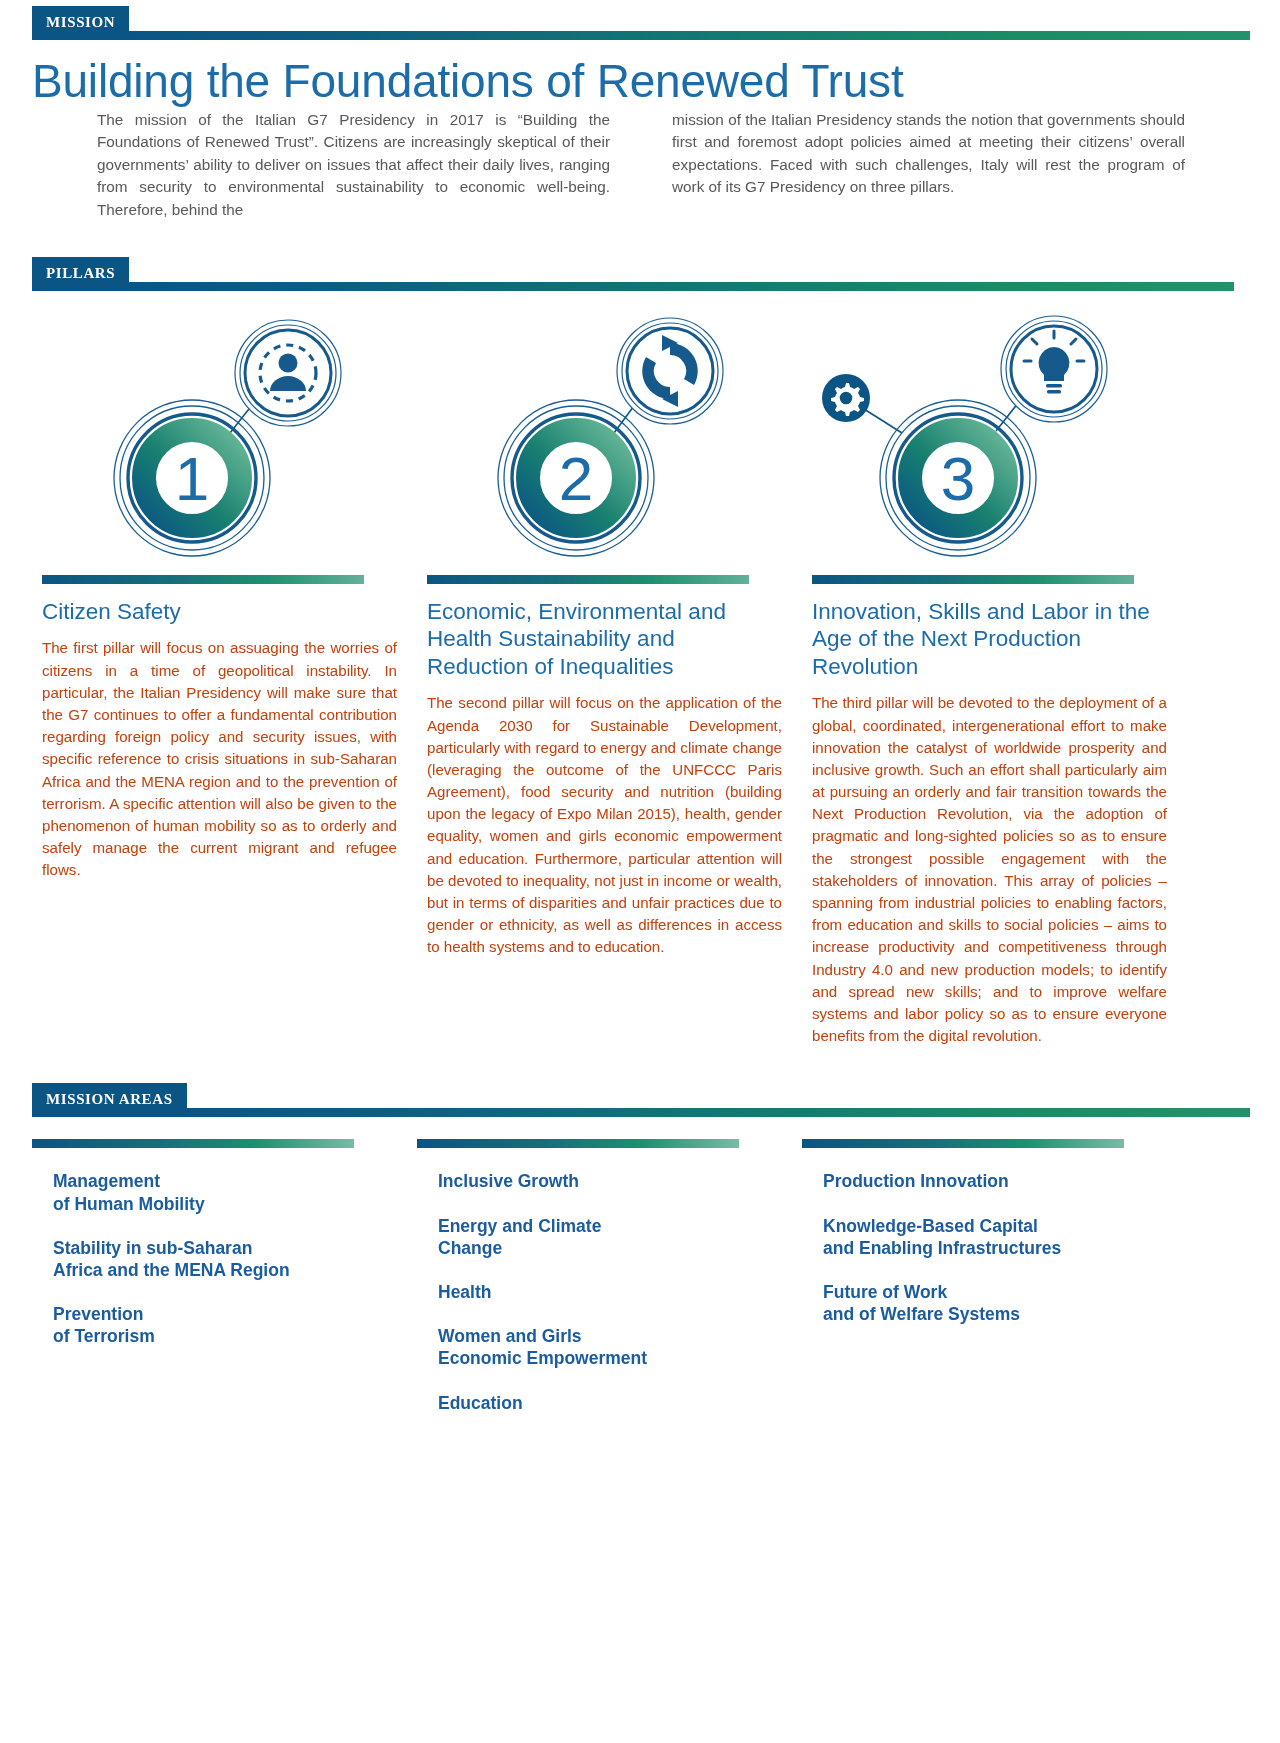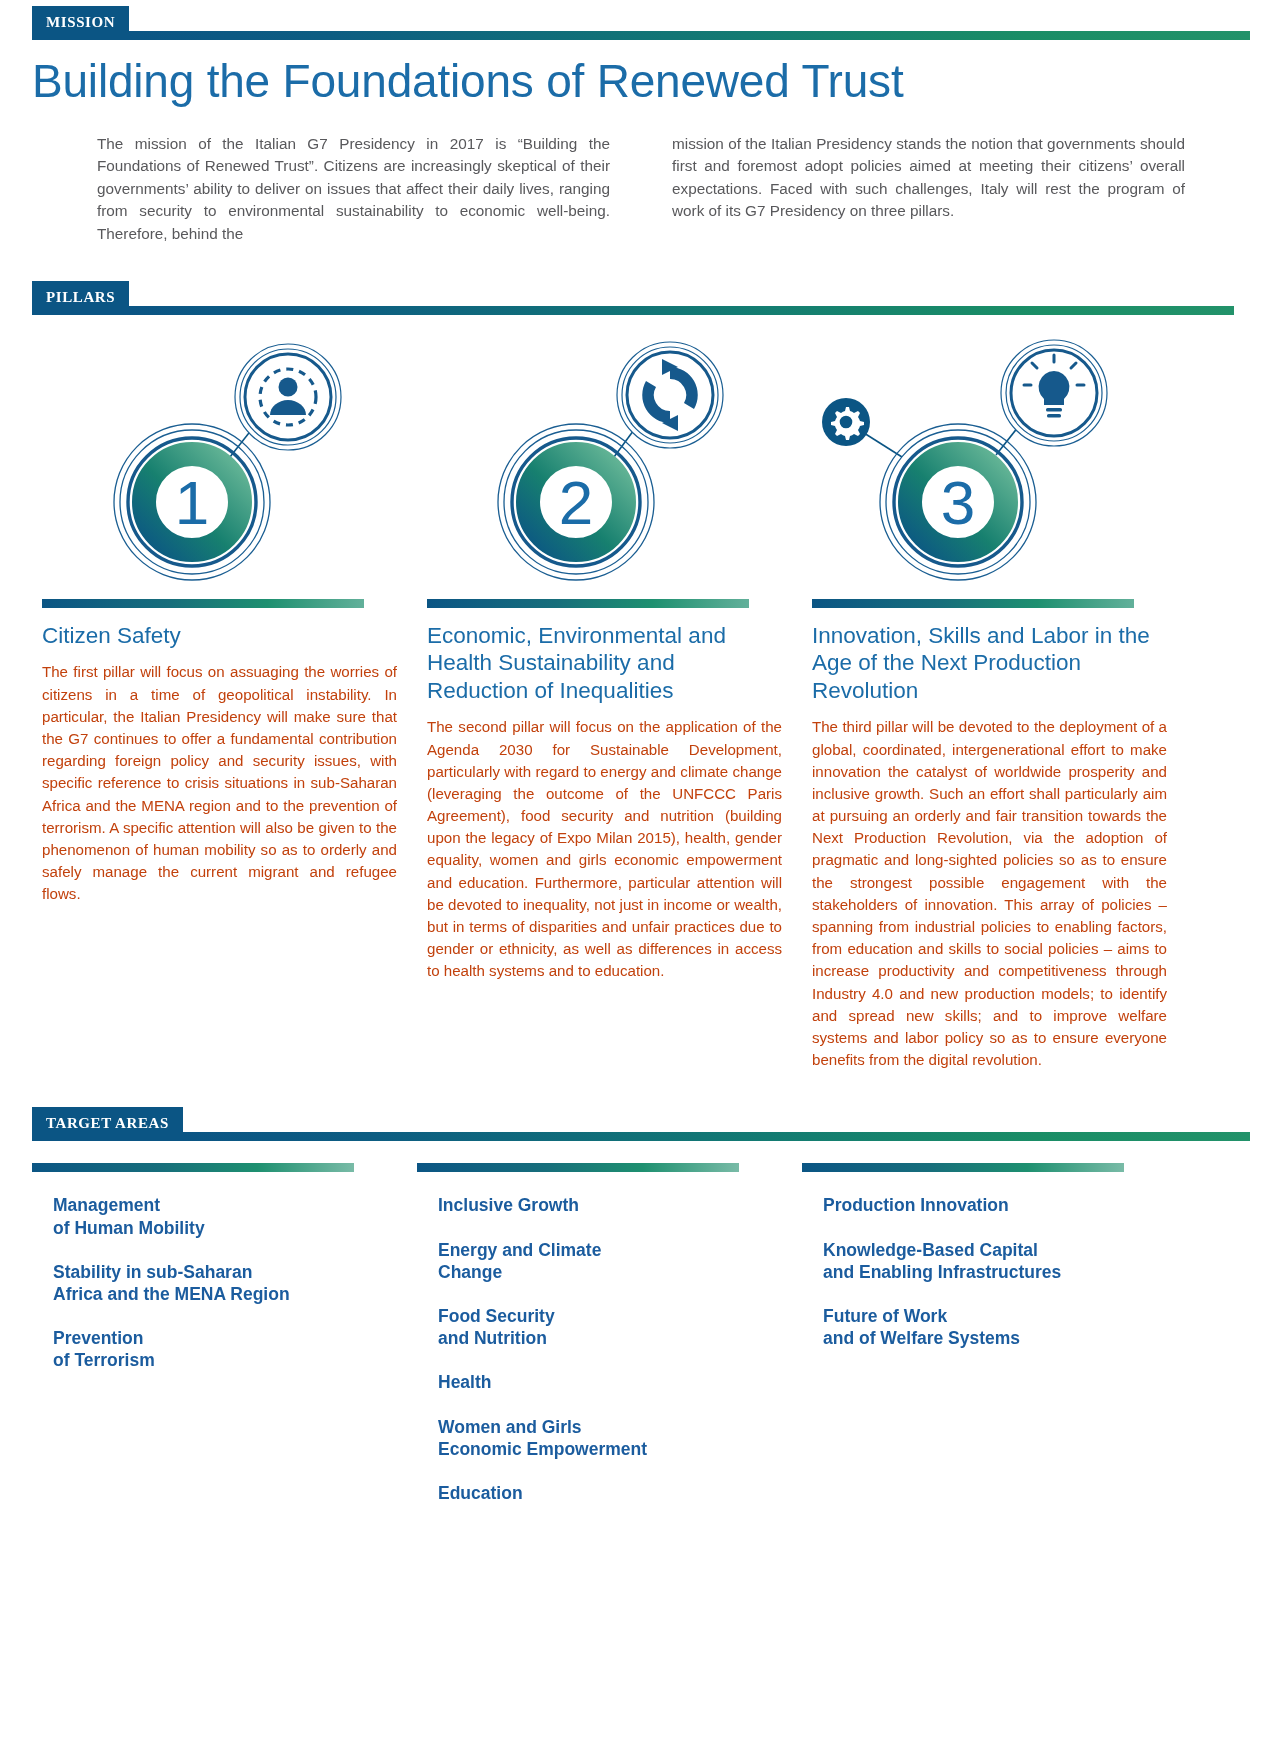--- a/index.html
+++ b/index.html
@@ -46,21 +46,21 @@
     margin-bottom: 0px;
   }
 
   
   .mission-wrap { padding: 0 30px 0 32px; }
   .mission-title {
     color: #1b6ca8;
     font-size: 46px;
     font-weight: 300;
     line-height: 1.1;
-    margin: 16px 0 26px 0;
+    margin: 16px 0 2px 0;
     letter-spacing: -0.2px;
   }
   .mission-cols {
     display: flex;
     gap: 62px;
     justify-content: center;
   }
   .mission-col {
     width: 513px;
     color: #58585b;
@@ -288,21 +288,21 @@
       <p class="pillar-body">The second pillar will focus on the application of the Agenda 2030 for Sustainable Development, particularly with regard to energy and climate change (leveraging the outcome of the UNFCCC Paris Agreement), food security and nutrition (building upon the legacy of Expo Milan 2015), health, gender equality, women and girls economic empowerment and education. Furthermore, particular attention will be devoted to inequality, not just in income or wealth, but in terms of disparities and unfair practices due to gender or ethnicity, as well as differences in access to health systems and to education.</p>
     </div>
     <div class="pillar-col">
       <div class="pillar-bar"></div>
       <h2 class="pillar-heading">Innovation, Skills and Labor in the Age of the Next Production Revolution</h2>
       <p class="pillar-body">The third pillar will be devoted to the deployment of a global, coordinated, intergenerational effort to make innovation the catalyst of worldwide prosperity and inclusive growth. Such an effort shall particularly aim at pursuing an orderly and fair transition towards the Next Production Revolution, via the adoption of pragmatic and long-sighted policies so as to ensure the strongest possible engagement with the stakeholders of innovation. This array of policies – spanning from industrial policies to enabling factors, from education and skills to social policies – aims to increase productivity and competitiveness through Industry 4.0 and new production models; to identify and spread new skills; and to improve welfare systems and labor policy so as to ensure everyone benefits from the digital revolution.</p>
     </div>
   </div>
 
   <div class="section-band" style="padding-left:32px;padding-right:30px;margin-top:30px;">
-    <div class="section-tag">TARGET AREAS</div>
+    <div class="section-tag">MISSION AREAS</div>
     <div class="section-rule"></div>
   </div>
 
   <div class="targets-cols">
     <div class="target-col">
       <div class="target-bar"></div>
       <div>
           <div class="target-item">
             <div class="target-mark"></div>
             <div class="target-label">Management<br>of Human Mobility</div>
@@ -323,24 +323,20 @@
           <div class="target-item">
             <div class="target-mark"></div>
             <div class="target-label">Inclusive Growth</div>
           </div>
           <div class="target-item">
             <div class="target-mark"></div>
             <div class="target-label">Energy and Climate<br>Change</div>
           </div>
           <div class="target-item">
             <div class="target-mark"></div>
-            <div class="target-label">Food Security<br>and Nutrition</div>
-          </div>
-          <div class="target-item">
-            <div class="target-mark"></div>
             <div class="target-label">Health</div>
           </div>
           <div class="target-item">
             <div class="target-mark"></div>
             <div class="target-label">Women and Girls<br>Economic Empowerment</div>
           </div>
           <div class="target-item">
             <div class="target-mark"></div>
             <div class="target-label">Education</div>
           </div>

